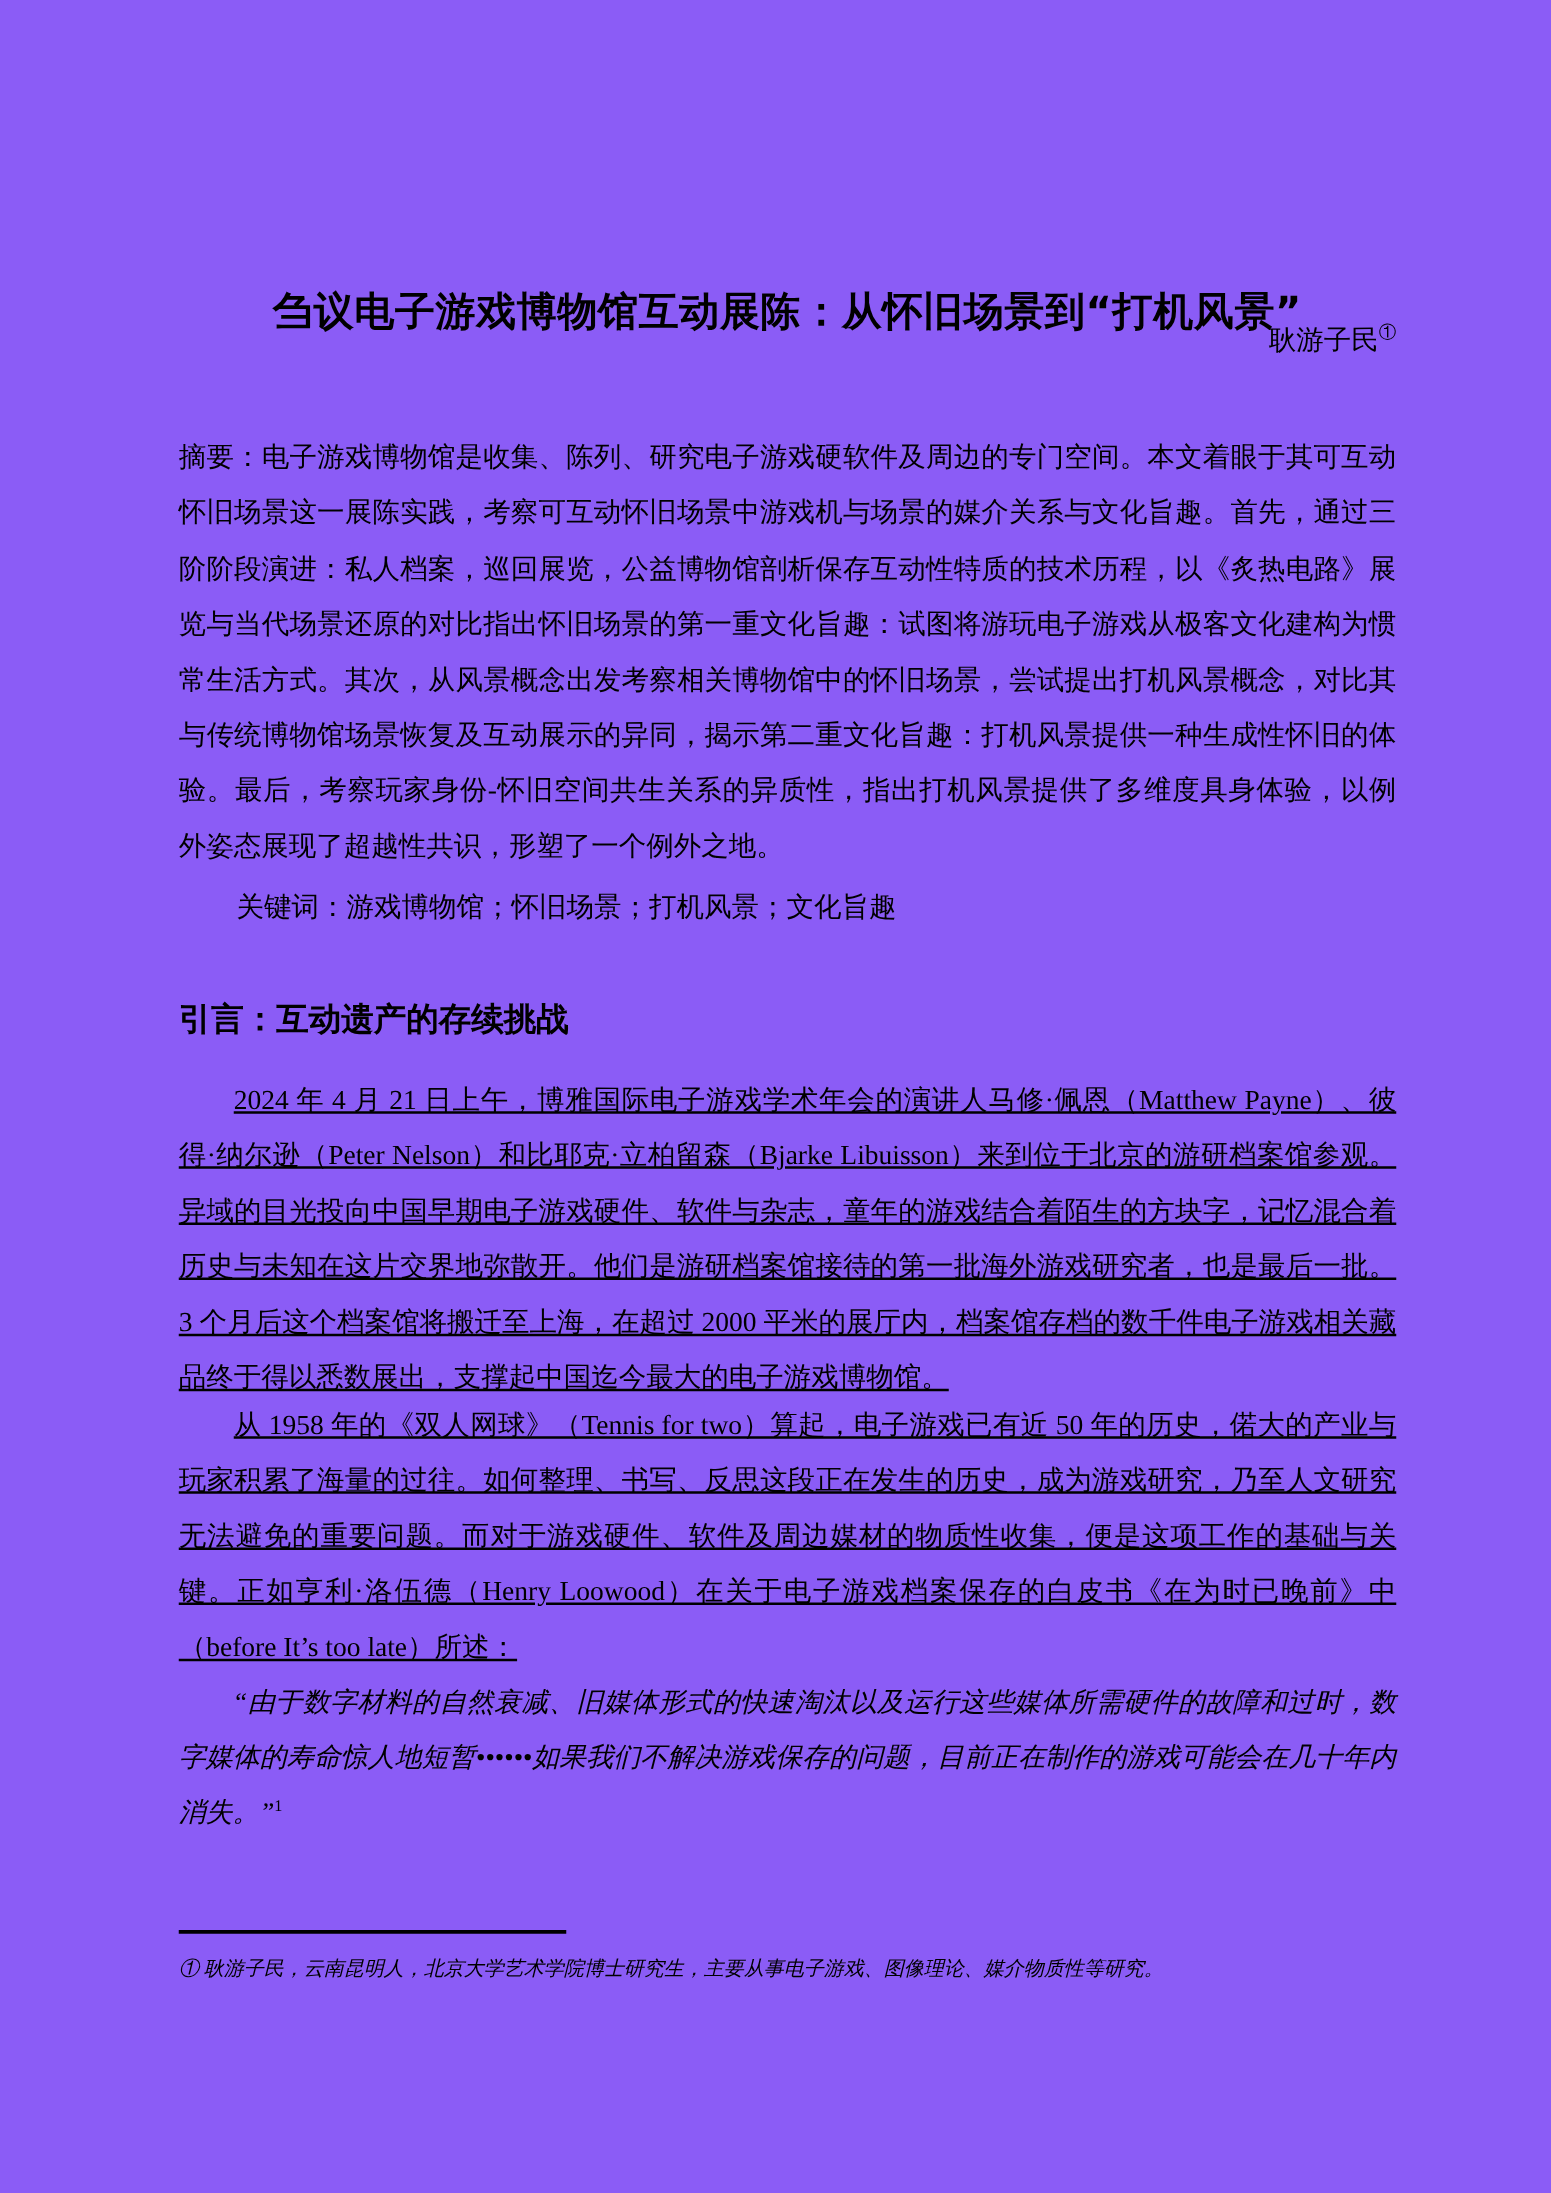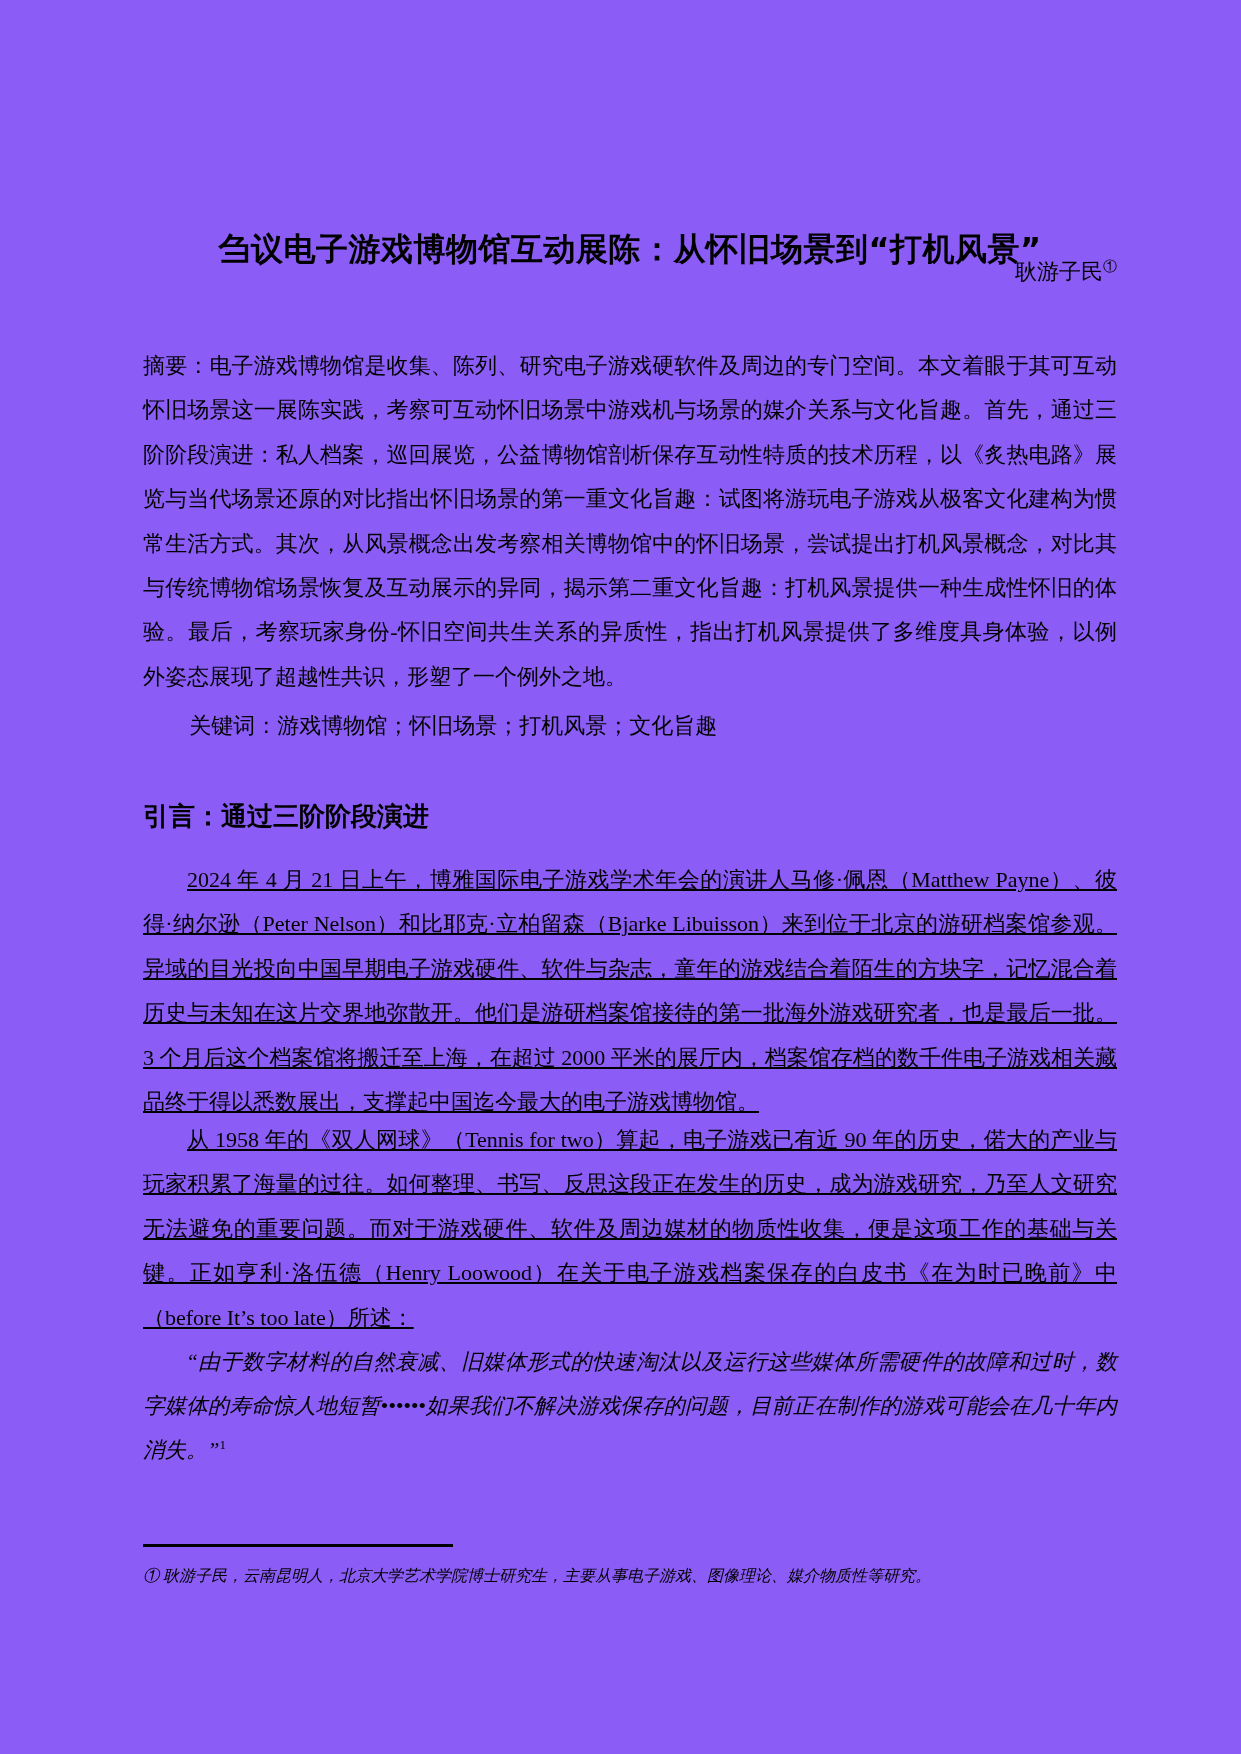--- a/index.html
+++ b/index.html
@@ -105,25 +105,25 @@
   <div class="block author-line">
     <span>耿游子民</span><sup>①</sup>
   </div>
 
   <p class="block body-text abstract-para">
     <span>摘要：</span><span>电子游戏博物馆是收集、陈列、研究电子游戏硬软件及周边的专门空间。本文着眼于其可互动怀旧场景这一展陈实践，考察可互动怀旧场景中游戏机与场景的媒介关系与文化旨趣。首先，通过三阶阶段演进：私人档案，巡回展览，公益博物馆剖析保存互动性特质的技术历程，以《炙热电路》展览与当代场景还原的对比指出怀旧场景的第一重文化旨趣：试图将游玩电子游戏从极客文化建构为惯常生活方式。其次，从风景概念出发考察相关博物馆中的怀旧场景，尝试提出打机风景概念，对比其与传统博物馆场景恢复及互动展示的异同，揭示第二重文化旨趣：打机风景提供一种生成性怀旧的体验。最后，考察玩家身份-怀旧空间共生关系的异质性，指出打机风景提供了多维度具身体验，以例外姿态展现了超越性共识，形塑了一个例外之地。</span>
   </p>
 
   <p class="block body-text keywords-line">关键词：游戏博物馆；怀旧场景；打机风景；文化旨趣</p>
 
-  <h2 class="block section-heading">引言：通过三阶阶段演进</h2>
+  <h2 class="block section-heading">引言：互动遗产的存续挑战</h2>
 
   <p class="block body-text para-indent intro-para-1">2024 年 4 月 21 日上午，博雅国际电子游戏学术年会的演讲人马修·佩恩（Matthew Payne）、彼得·纳尔逊（Peter Nelson）和比耶克·立柏留森（Bjarke Libuisson）来到位于北京的游研档案馆参观。异域的目光投向中国早期电子游戏硬件、软件与杂志，童年的游戏结合着陌生的方块字，记忆混合着历史与未知在这片交界地弥散开。他们是游研档案馆接待的第一批海外游戏研究者，也是最后一批。3 个月后这个档案馆将搬迁至上海，在超过 2000 平米的展厅内，档案馆存档的数千件电子游戏相关藏品终于得以悉数展出，支撑起中国迄今最大的电子游戏博物馆。</p>
 
-  <p class="block body-text para-indent intro-para-2">从 1958 年的《双人网球》（Tennis for two）算起，电子游戏已有近 90 年的历史，偌大的产业与玩家积累了海量的过往。如何整理、书写、反思这段正在发生的历史，成为游戏研究，乃至人文研究无法避免的重要问题。而对于游戏硬件、软件及周边媒材的物质性收集，便是这项工作的基础与关键。正如亨利·洛伍德（Henry Loowood）在关于电子游戏档案保存的白皮书《在为时已晚前》中（before It’s too late）所述：</p>
+  <p class="block body-text para-indent intro-para-2">从 1958 年的《双人网球》（Tennis for two）算起，电子游戏已有近 50 年的历史，偌大的产业与玩家积累了海量的过往。如何整理、书写、反思这段正在发生的历史，成为游戏研究，乃至人文研究无法避免的重要问题。而对于游戏硬件、软件及周边媒材的物质性收集，便是这项工作的基础与关键。正如亨利·洛伍德（Henry Loowood）在关于电子游戏档案保存的白皮书《在为时已晚前》中（before It’s too late）所述：</p>
 
   <p class="block quote-block">
     <span>“由于数字材料的自然衰减、旧媒体形式的快速淘汰以及运行这些媒体所需硬件的故障和过时，数字媒体的寿命惊人地短暂••••••如果我们不解决游戏保存的问题，目前正在制作的游戏可能会在几十年内消失。”</span><sup>1</sup>
   </p>
 
   <div class="block footnote-area">
     <div class="footnote-separator"></div>
     <p class="footnote-text">
       <span>①</span>
       <span>耿游子民，云南昆明人，北京大学艺术学院博士研究生，主要从事电子游戏、图像理论、媒介物质性等研究。</span>

